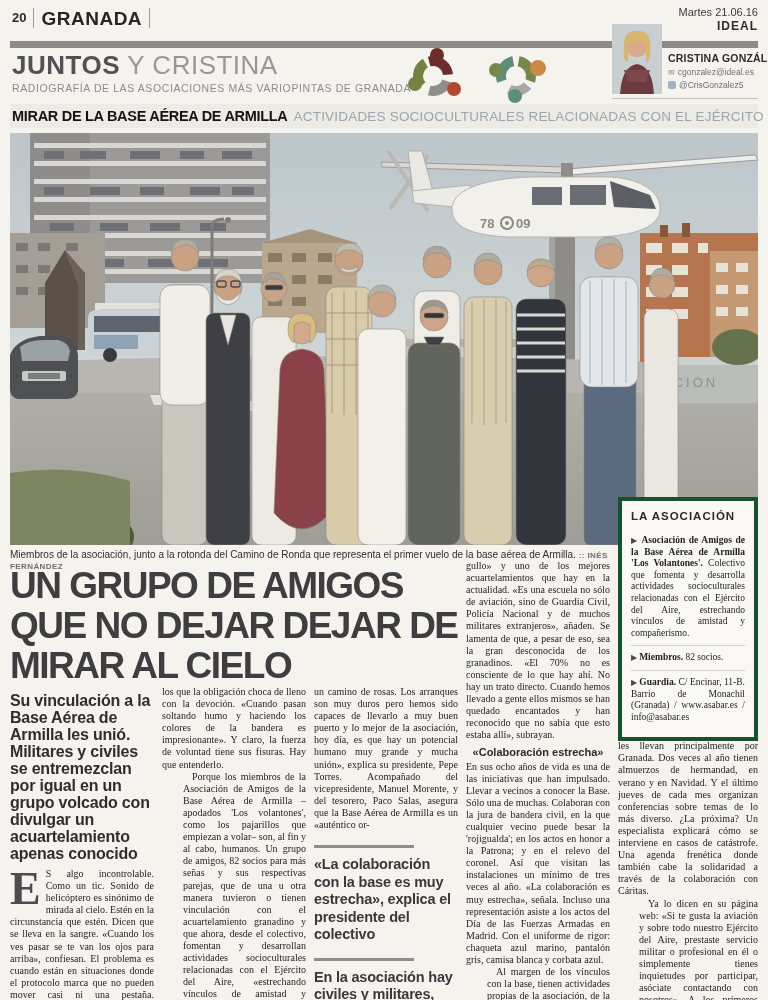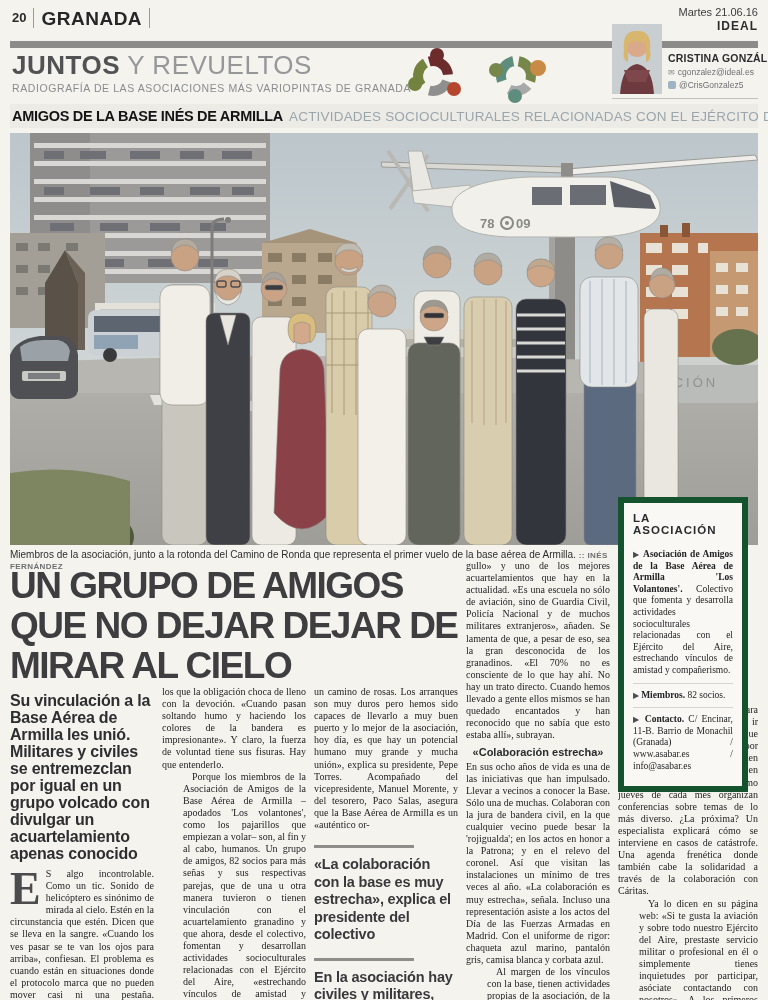--- a/index.html
+++ b/index.html
@@ -64,21 +64,21 @@
            color:#4c4c4e;padding:2px 5px 0 0;}
   .subhead{font-family:"Liberation Sans",sans-serif;font-weight:bold;font-size:11px;color:#2b2b2d;
            margin:5px 0 2px;text-align:center;}
 
   
   .pq-rule{border:0;border-top:3px solid #8f8d8a;width:100px;margin:14px 0 8px 0;}
   .pullquote{font-family:"Liberation Sans",sans-serif;font-weight:bold;font-size:14.5px;line-height:17.5px;
              color:#39393b;letter-spacing:-.2px;text-align:left;}
 
   
-  .infobox{position:absolute;top:497px;left:618px;width:130px;background:#f9f8f4;border:6px solid #14532d;
+  .infobox{position:absolute;top:497px;left:618px;width:140px;background:#f9f8f4;border:4px solid #14532d;
            box-sizing:border-box;padding:9px 9px 8px 9px;}
   .infobox .ib-title{font-family:"Liberation Sans",sans-serif;font-weight:bold;font-size:11.5px;
                      letter-spacing:1px;color:#2b2b2d;margin-bottom:7px;}
   .ib-item{font-size:9.5px;line-height:11.6px;text-align:justify;color:#222;padding:6px 0;}
   .ib-item + .ib-item{border-top:1px solid #d6d4cf;}
   .ib-item .arrow{color:#4c4c4e;font-size:8px;}
   .ib-item .lead{font-weight:bold;}
 </style>
 </head>
 <body>
@@ -93,21 +93,21 @@
       <span class="vbar"></span>
     </div>
     <div class="dateline">
       <div class="date">Martes 21.06.16</div>
       <div class="masthead">IDEAL</div>
     </div>
   </div>
 
   <div class="banner-bar"></div>
   <div class="banner-title">
-    <span class="strong">JUNTOS</span><span class="light"> Y REVUELTOS</span>
+    <span class="strong">JUNTOS</span><span class="light"> Y CRISTINA</span>
   </div>
   <div class="banner-sub">RADIOGRAFÍA DE LAS ASOCIACIONES MÁS VARIOPINTAS DE GRANADA</div>
 
   <svg class="banner-graphic" viewBox="0 0 180 56">
 
     <g transform="translate(45,28)">
       <circle r="15" fill="none" stroke="#74823f" stroke-width="10" stroke-dasharray="26 70" transform="rotate(140)"></circle>
       <circle r="15" fill="none" stroke="#6d2c2c" stroke-width="10" stroke-dasharray="26 70" transform="rotate(255)"></circle>
       <circle r="15" fill="none" stroke="#8f8f8f" stroke-width="10" stroke-dasharray="22 74" transform="rotate(20)"></circle>
       <circle cx="-18" cy="8" r="7" fill="#74823f"></circle>
@@ -138,21 +138,21 @@
         <span>cgonzalez@ideal.es</span>
       </div>
     <div class="contact">
         <span class="tw-ico"></span>
         <span>@CrisGonzalez5</span>
       </div>
   </div>
   <div class="author-rule"></div>
 
   <div class="kicker">
-    <span class="k-bold">AMIGOS DE LA BASE INÉS DE ARMILLA</span>
+    <span class="k-bold">MIRAR DE LA BASE AÉREA DE ARMILLA</span>
     <span class="k-light">ACTIVIDADES SOCIOCULTURALES RELACIONADAS CON EL EJÉRCITO DEL AIRE</span>
   </div>
 
   <svg class="photo" viewBox="0 0 748 412" preserveAspectRatio="none">
     <defs>
       <linearGradient id="sky" x1="0" y1="0" x2="0" y2="1">
         <stop offset="0" stop-color="#bcc6cb"></stop>
           <stop offset="1" stop-color="#dfe2df"></stop>
       </linearGradient>
       <linearGradient id="road" x1="0" y1="0" x2="0" y2="1">
@@ -481,17 +481,17 @@
 
   <div class="infobox">
     <div class="ib-title">LA ASOCIACIÓN</div>
     <div class="ib-item">
       <span class="arrow">▶ </span><span class="lead">Asociación de Amigos de la Base Aérea de Armilla 'Los Volantones'.</span><span> Colectivo que fomenta y desarrolla actividades socioculturales relacionadas con el Ejército del Aire, estrechando vínculos de amistad y compañerismo.</span>
     </div>
     <div class="ib-item">
       <span class="arrow">▶ </span><span class="lead">Miembros.</span><span> 82 socios.</span>
     </div>
     <div class="ib-item">
-      <span class="arrow">▶ </span><span class="lead">Contacto.</span><span> C/ Encinar, 11-B. Barrio de Monachil (Granada) / www.asabar.es / info@asabar.es</span>
+      <span class="arrow">▶ </span><span class="lead">Guardia.</span><span> C/ Encinar, 11-B. Barrio de Monachil (Granada) / www.asabar.es / info@asabar.es</span>
     </div>
   </div>
 
 </div>
 
 </body></html>

